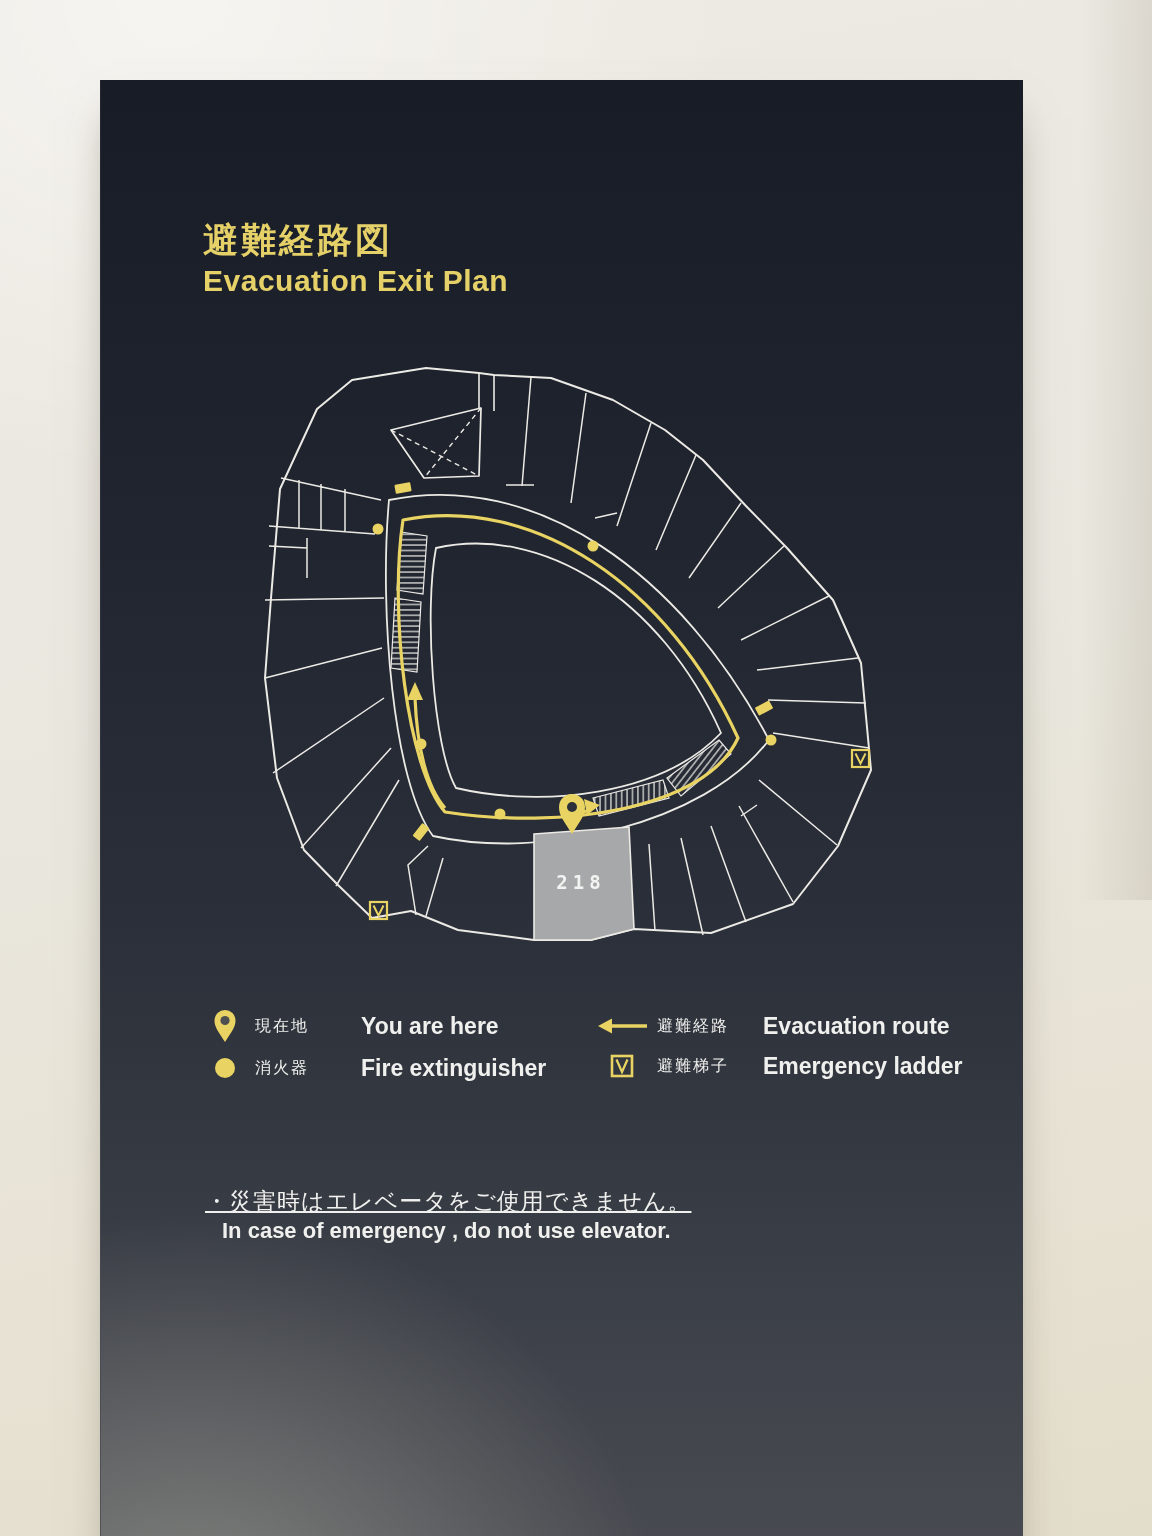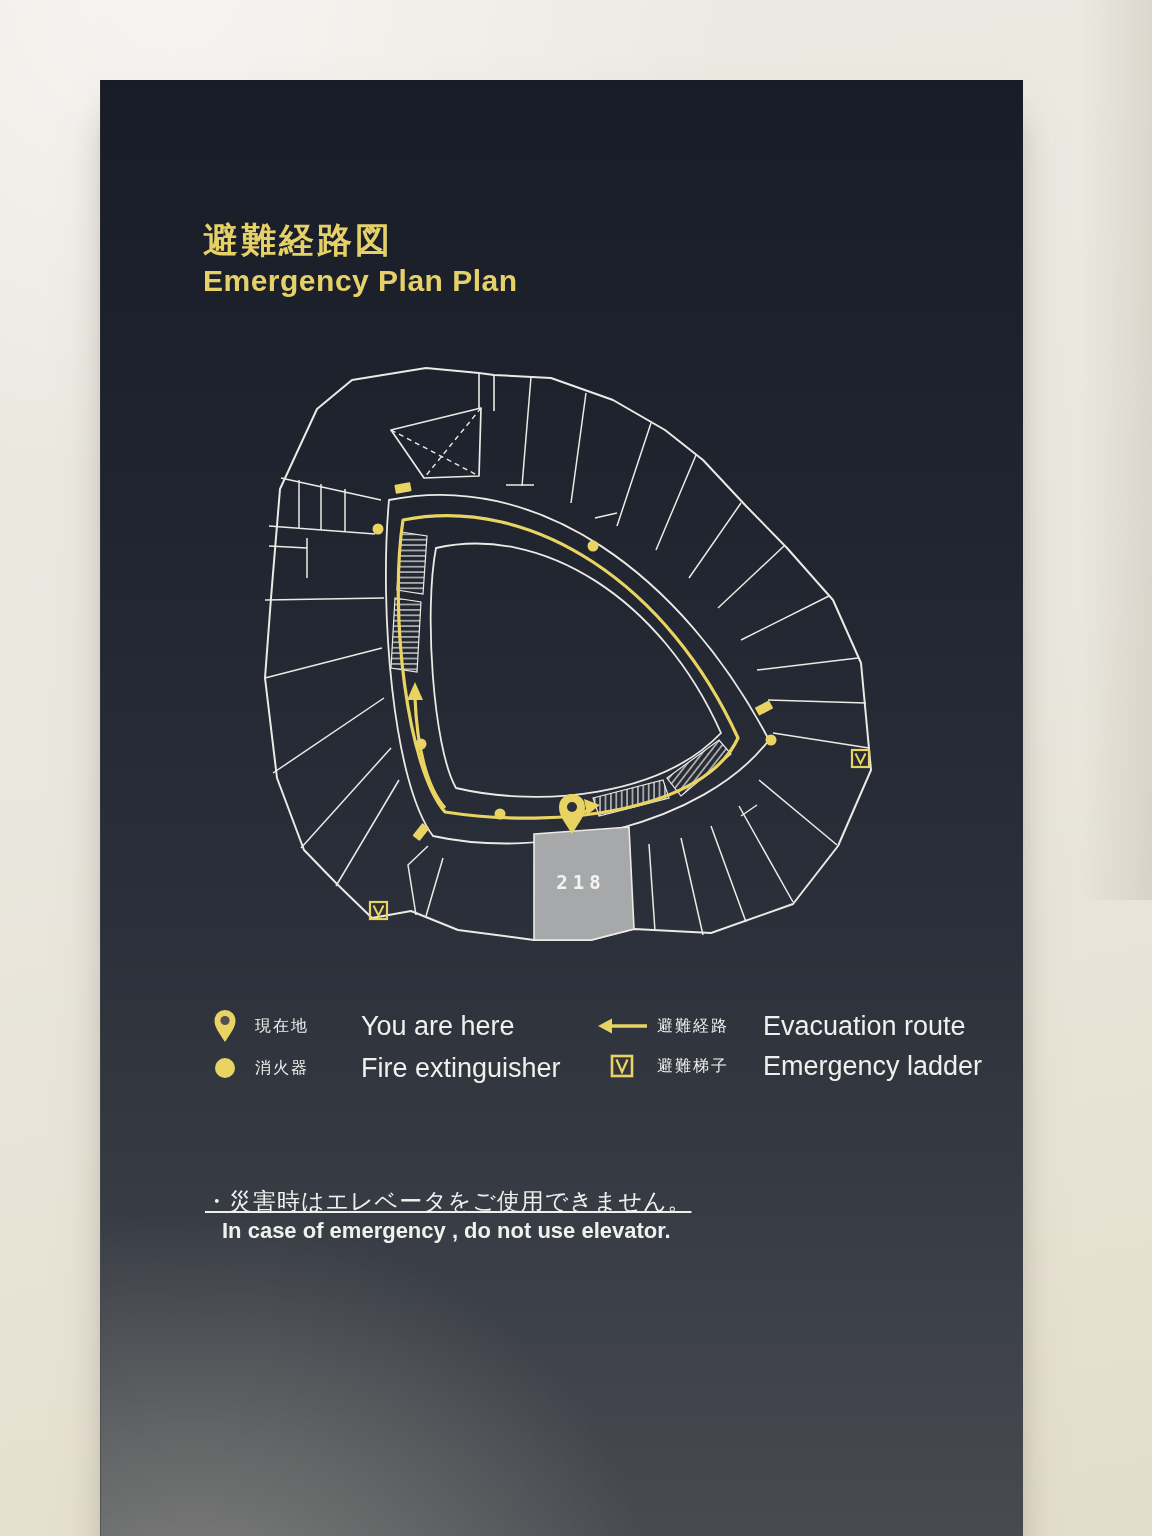--- a/index.html
+++ b/index.html
@@ -27,35 +27,35 @@
     background:linear-gradient(#dedacf,#b5b1a6);
   }
   .title{position:absolute;left:102px;top:138px;color:#e6d169;}
   .title-ja{font-size:35px;font-weight:bold;letter-spacing:3px;line-height:44px;}
   .title-en{font-size:30px;font-weight:bold;letter-spacing:0.5px;line-height:38px;}
   .plan{position:absolute;left:140px;top:268px;}
   .leg-row{position:absolute;display:flex;align-items:center;height:40px;color:#f0f1ee;}
   .leg-icon{width:48px;display:flex;justify-content:center;align-items:center;}
   .leg-icon.wide{width:58px;}
   .leg-ja{font-size:16px;width:106px;margin-left:6px;letter-spacing:2px;white-space:nowrap;}
-  .leg-en{font-size:27px;font-weight:normal;white-space:nowrap;}
+  .leg-en{font-size:23px;font-weight:bold;white-space:nowrap;}
   .notice{position:absolute;left:104px;top:1106px;color:#f0f1ee;}
   .notice-ja{font-size:23px;letter-spacing:1px;line-height:30px;text-decoration:underline;}
   .notice-en{font-size:22px;font-weight:bold;padding-left:17px;line-height:30px;}
 </style>
 </head>
 <body>
 
 <div class="wall-shade-right"></div>
 
 <div class="sign">
 
   <div class="title">
     <div class="title-ja">避難経路図</div>
-    <div class="title-en">Emergency Plan Plan</div>
+    <div class="title-en">Evacuation Exit Plan</div>
   </div>
 
   <svg class="plan" width="650" height="620" viewBox="0 0 650 620">
     <defs>
       <pattern id="hatchH" width="6" height="5.4" patternUnits="userSpaceOnUse">
         <path d="M0,2.7 H6" stroke="#eceae5" stroke-width="1.2"></path>
       </pattern>
       <pattern id="hatchV" width="5.4" height="6" patternUnits="userSpaceOnUse">
         <path d="M2.7,0 V6" stroke="#eceae5" stroke-width="1.2"></path>
       </pattern>

